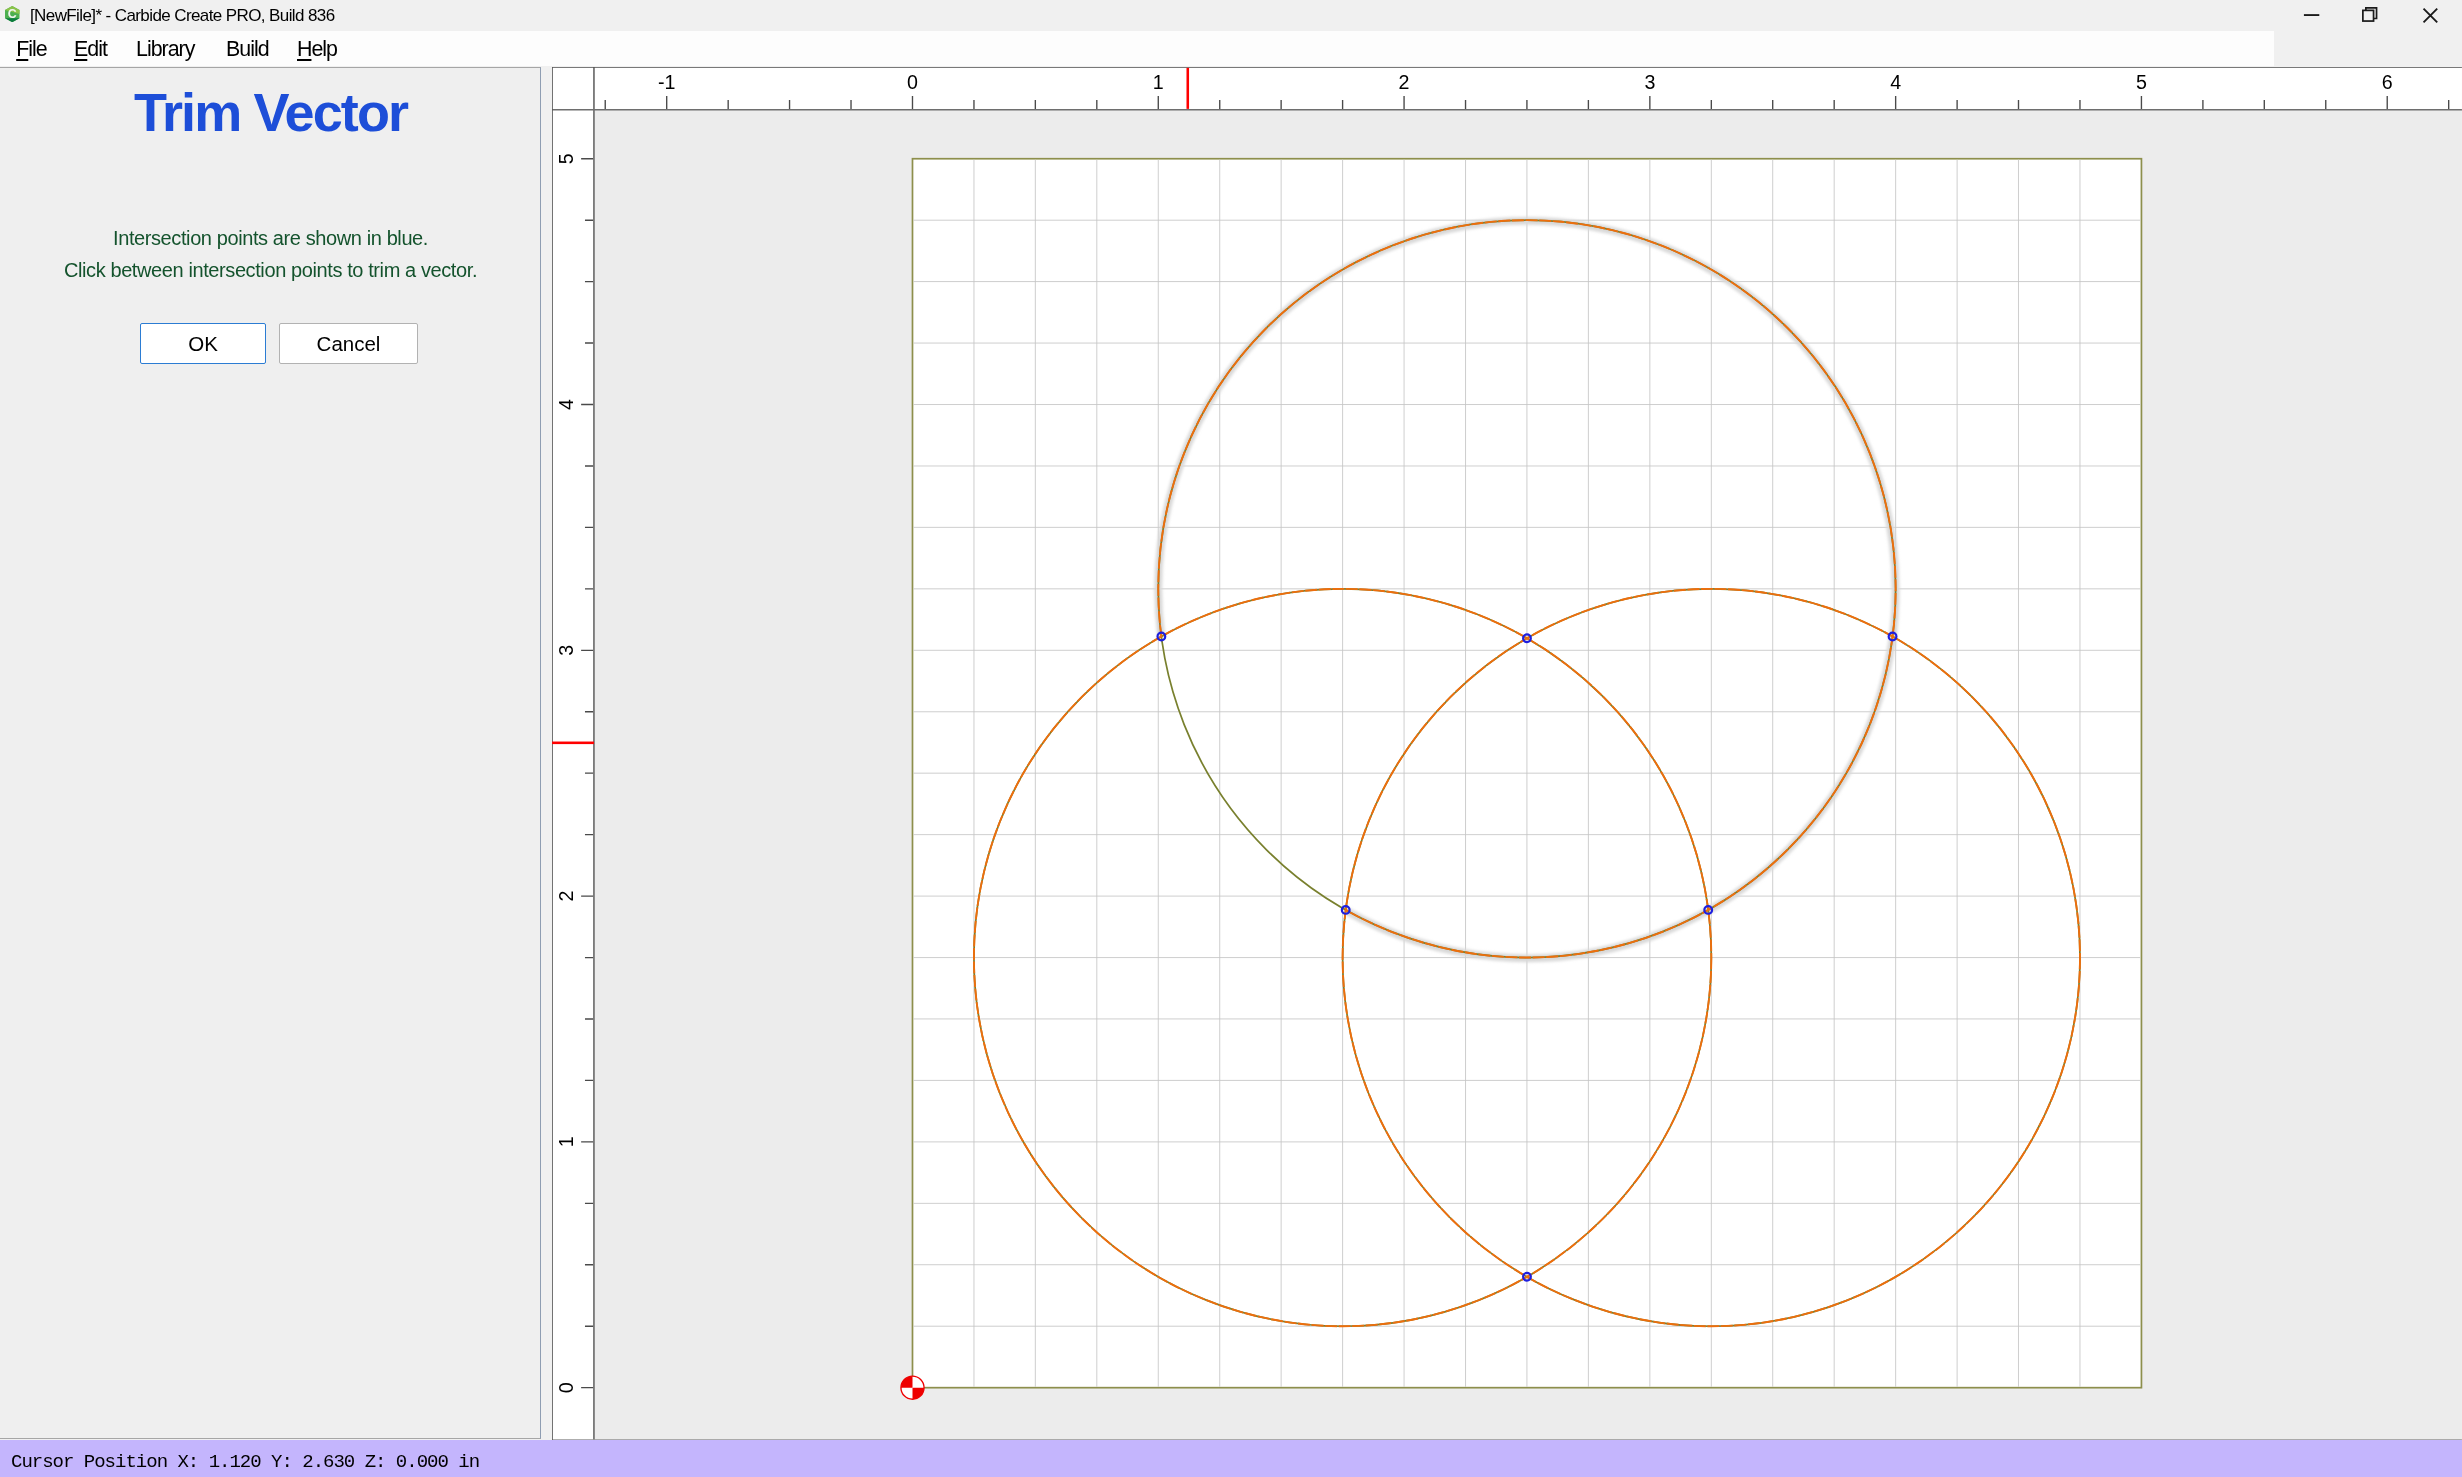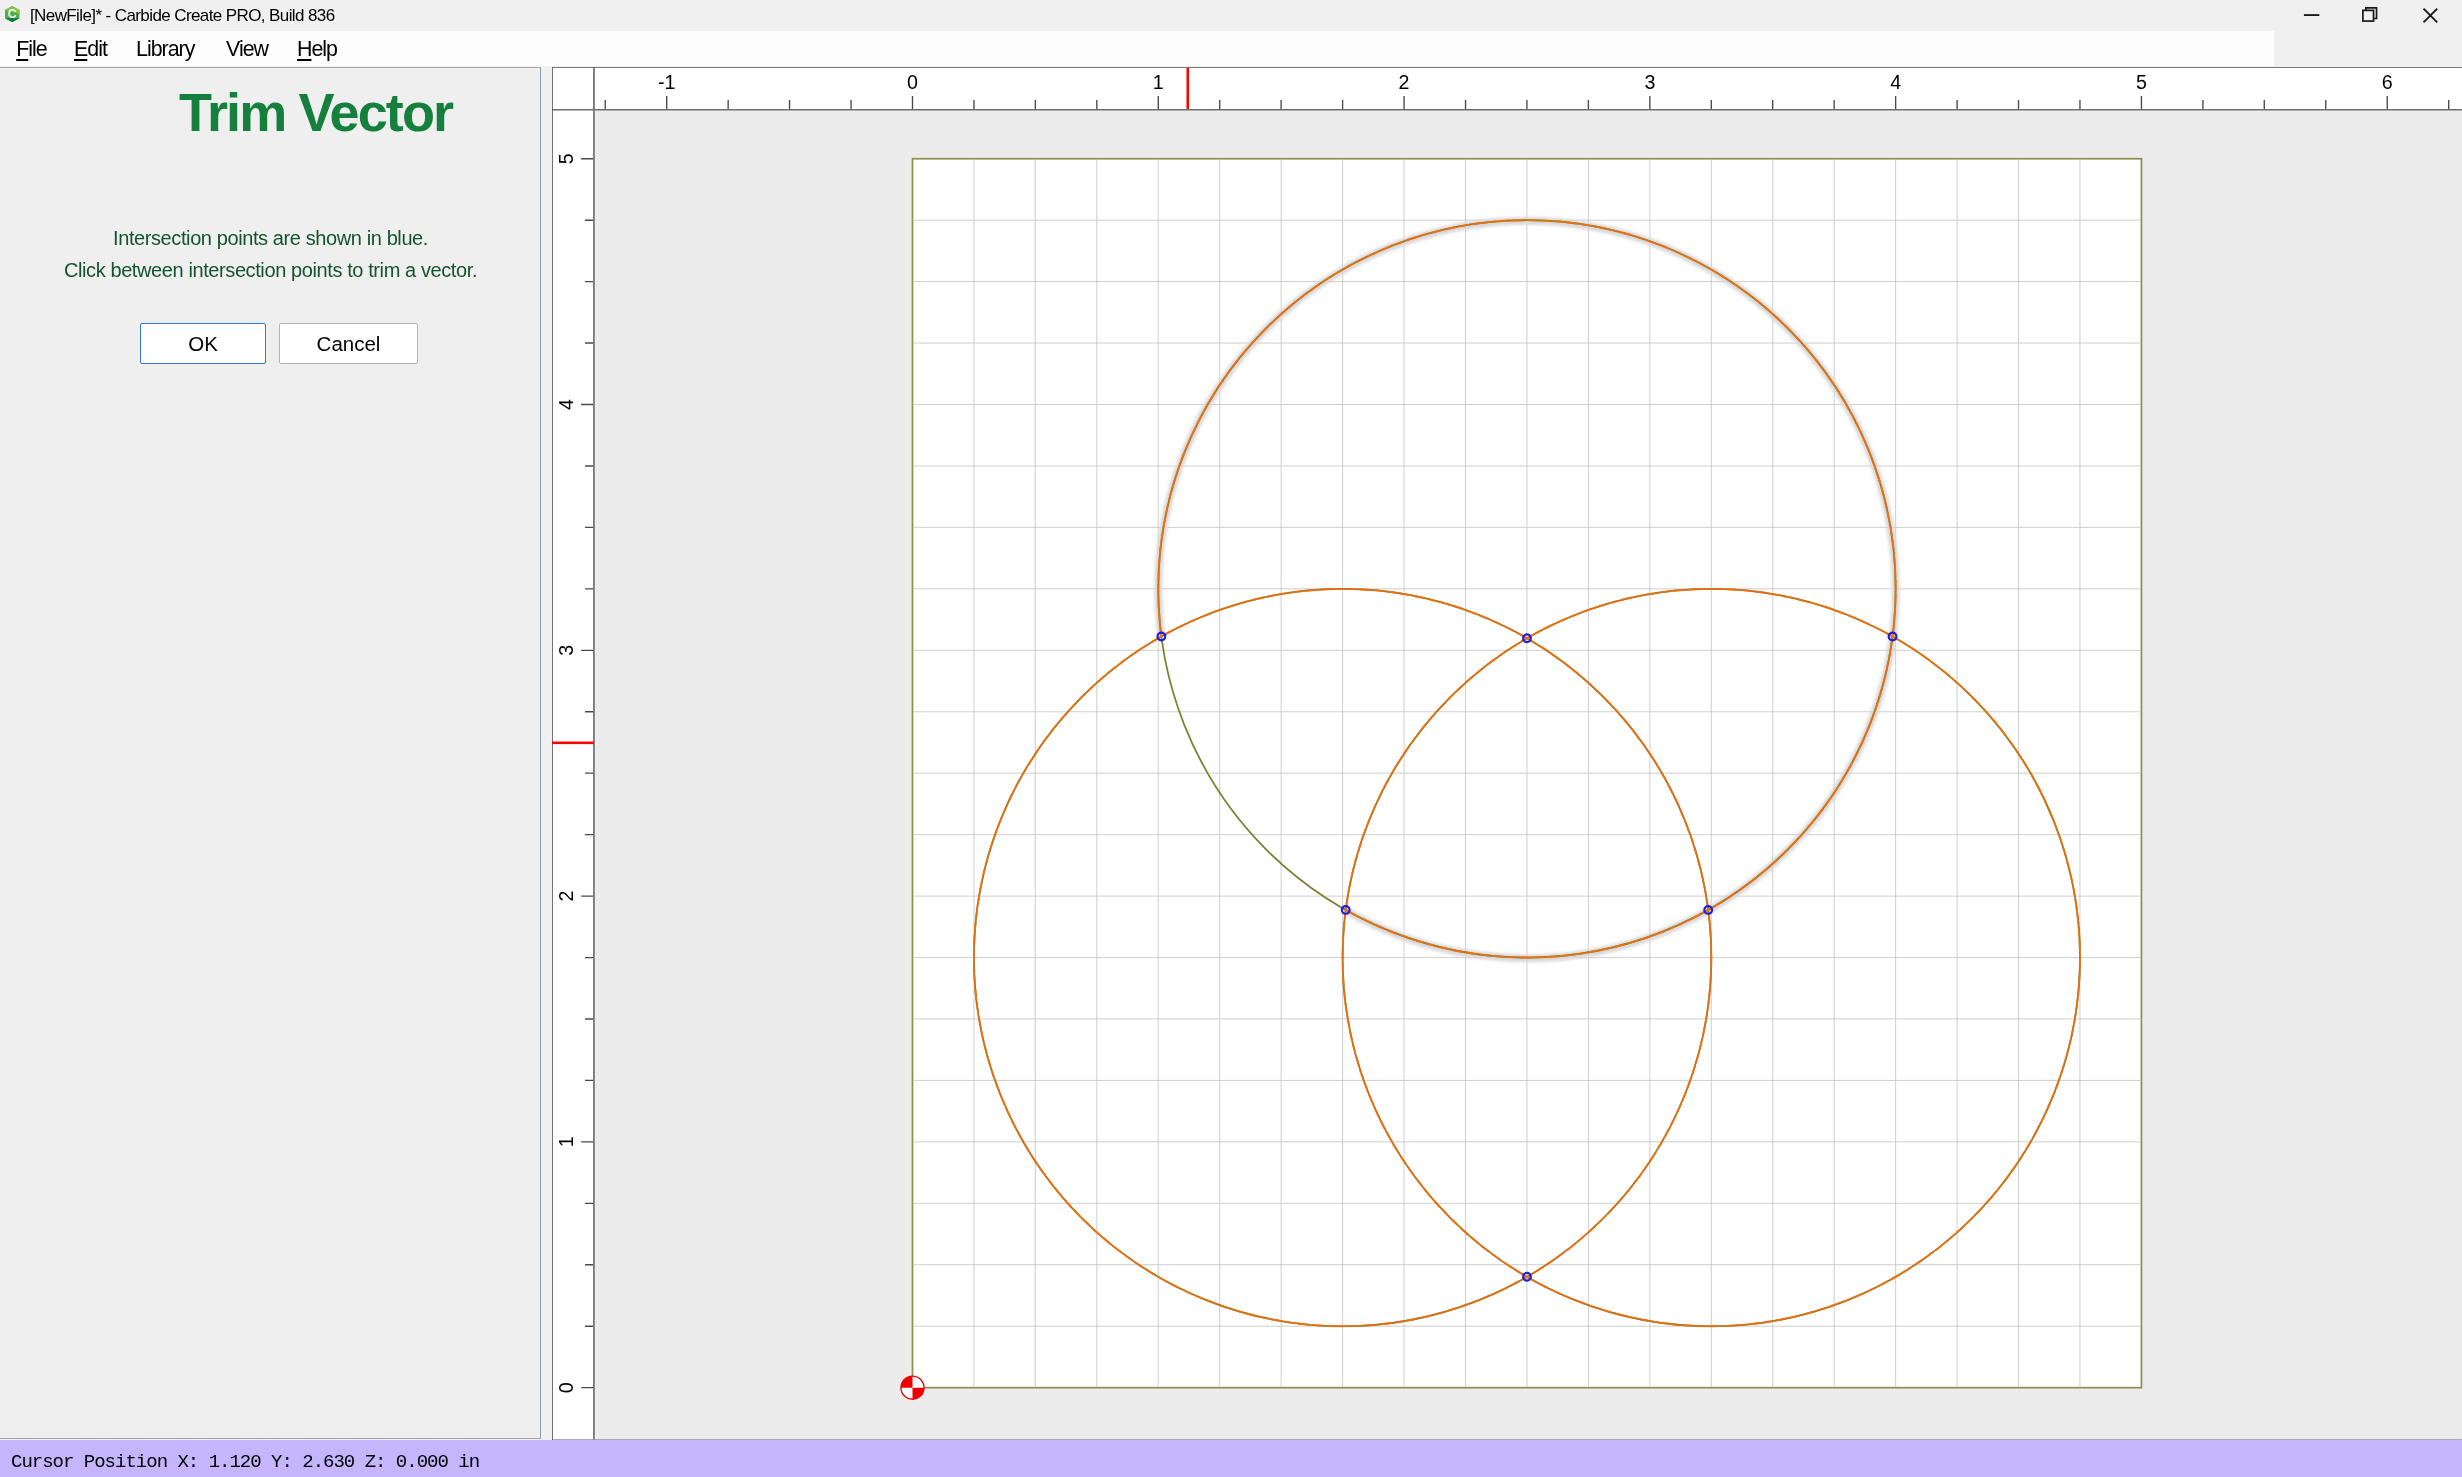--- a/index.html
+++ b/index.html
@@ -3,21 +3,21 @@
 html,body{margin:0;padding:0;width:2462px;height:1477px;overflow:hidden;background:#f0f0f0;
 font-family:"Liberation Sans",sans-serif;}
 .abs{position:absolute;}
 #titlebar{left:0;top:0;width:2462px;height:31px;background:#f0f0f0;}
 #title{left:30px;top:0;height:31px;line-height:32.5px;font-size:17px;letter-spacing:-0.6px;color:#000000;}
 #menubar{left:0;top:31px;width:2274px;height:35px;background:#fdfdfd;}
 .menu{top:0;height:35px;line-height:36px;font-size:21.4px;letter-spacing:-1px;color:#000;}
 .menu u{text-decoration-thickness:1.7px;text-underline-offset:3.4px;}
 #panel{left:0;top:67px;width:541px;height:1372px;background:#efefef;
 border-top:0.9px solid #a6a6a6;border-bottom:0.9px solid #a6a6a6;border-right:1.7px solid #8e9db2;box-sizing:border-box;}
-#ptitle{left:0;top:13px;width:541px;text-align:center;font-size:54px;font-weight:bold;letter-spacing:-1.9px;color:#15803d;padding-left:45px;}
+#ptitle{left:0;top:13px;width:541px;text-align:center;font-size:54px;font-weight:bold;letter-spacing:-1.9px;color:#1d4ed8;}
 .pline{left:0;width:541px;text-align:center;font-size:20px;letter-spacing:-0.4px;color:#14532d;}
 .btn{box-sizing:border-box;background:#fff;border-radius:2px;font-size:20.5px;color:#000;
 display:flex;align-items:center;justify-content:center;}
 #okbtn{left:140px;top:255px;width:126px;height:41px;border:1.7px solid #2b7cd3;}
 #cancelbtn{left:279px;top:255px;width:139px;height:41px;border:1.7px solid #b2b2b2;}
 #statusbar{left:0;top:1440px;width:2462px;height:38px;background:#c4b5fd;}
 #status{left:11px;top:0;height:38px;line-height:34px;font-family:"Liberation Mono",monospace;
 font-size:19px;letter-spacing:-1px;color:#000;top:5.1px;}
 #canvas{left:552px;top:67px;}
 </style></head>
@@ -34,21 +34,21 @@
   <line x1="35" y1="17.5" x2="53" y2="17.5" stroke="#1a1a1a" stroke-width="2.2"></line>
   <rect x="104" y="12" width="12.5" height="12.5" fill="none" stroke="#1a1a1a" stroke-width="2"></rect>
   <path d="M107.5 12 L107.5 9 L120 9 L120 21.5 L117 21.5" fill="none" stroke="#1a1a1a" stroke-width="2"></path>
   <path d="M175 10 L191 26 M191 10 L175 26" stroke="#1a1a1a" stroke-width="2.2"></path>
  </svg>
 </div>
 <div class="abs" id="menubar">
  <div class="abs menu" style="left:16.2px"><u>F</u>ile</div>
  <div class="abs menu" style="left:74px"><u>E</u>dit</div>
  <div class="abs menu" style="left:136px">Library</div>
- <div class="abs menu" style="left:226px">View</div>
+ <div class="abs menu" style="left:226px">Build</div>
  <div class="abs menu" style="left:297px"><u>H</u>elp</div>
 </div>
 <div class="abs" id="panel">
  <div class="abs" id="ptitle">Trim Vector</div>
  <div class="abs pline" style="top:159px">Intersection points are shown in blue.</div>
  <div class="abs pline" style="top:191px">Click between intersection points to trim a vector.</div>
  <div class="abs btn" id="okbtn">OK</div>
  <div class="abs btn" id="cancelbtn">Cancel</div>
 </div>
 <svg class="abs" id="canvas" width="1910" height="1373" viewBox="646 78 2234 1606">

